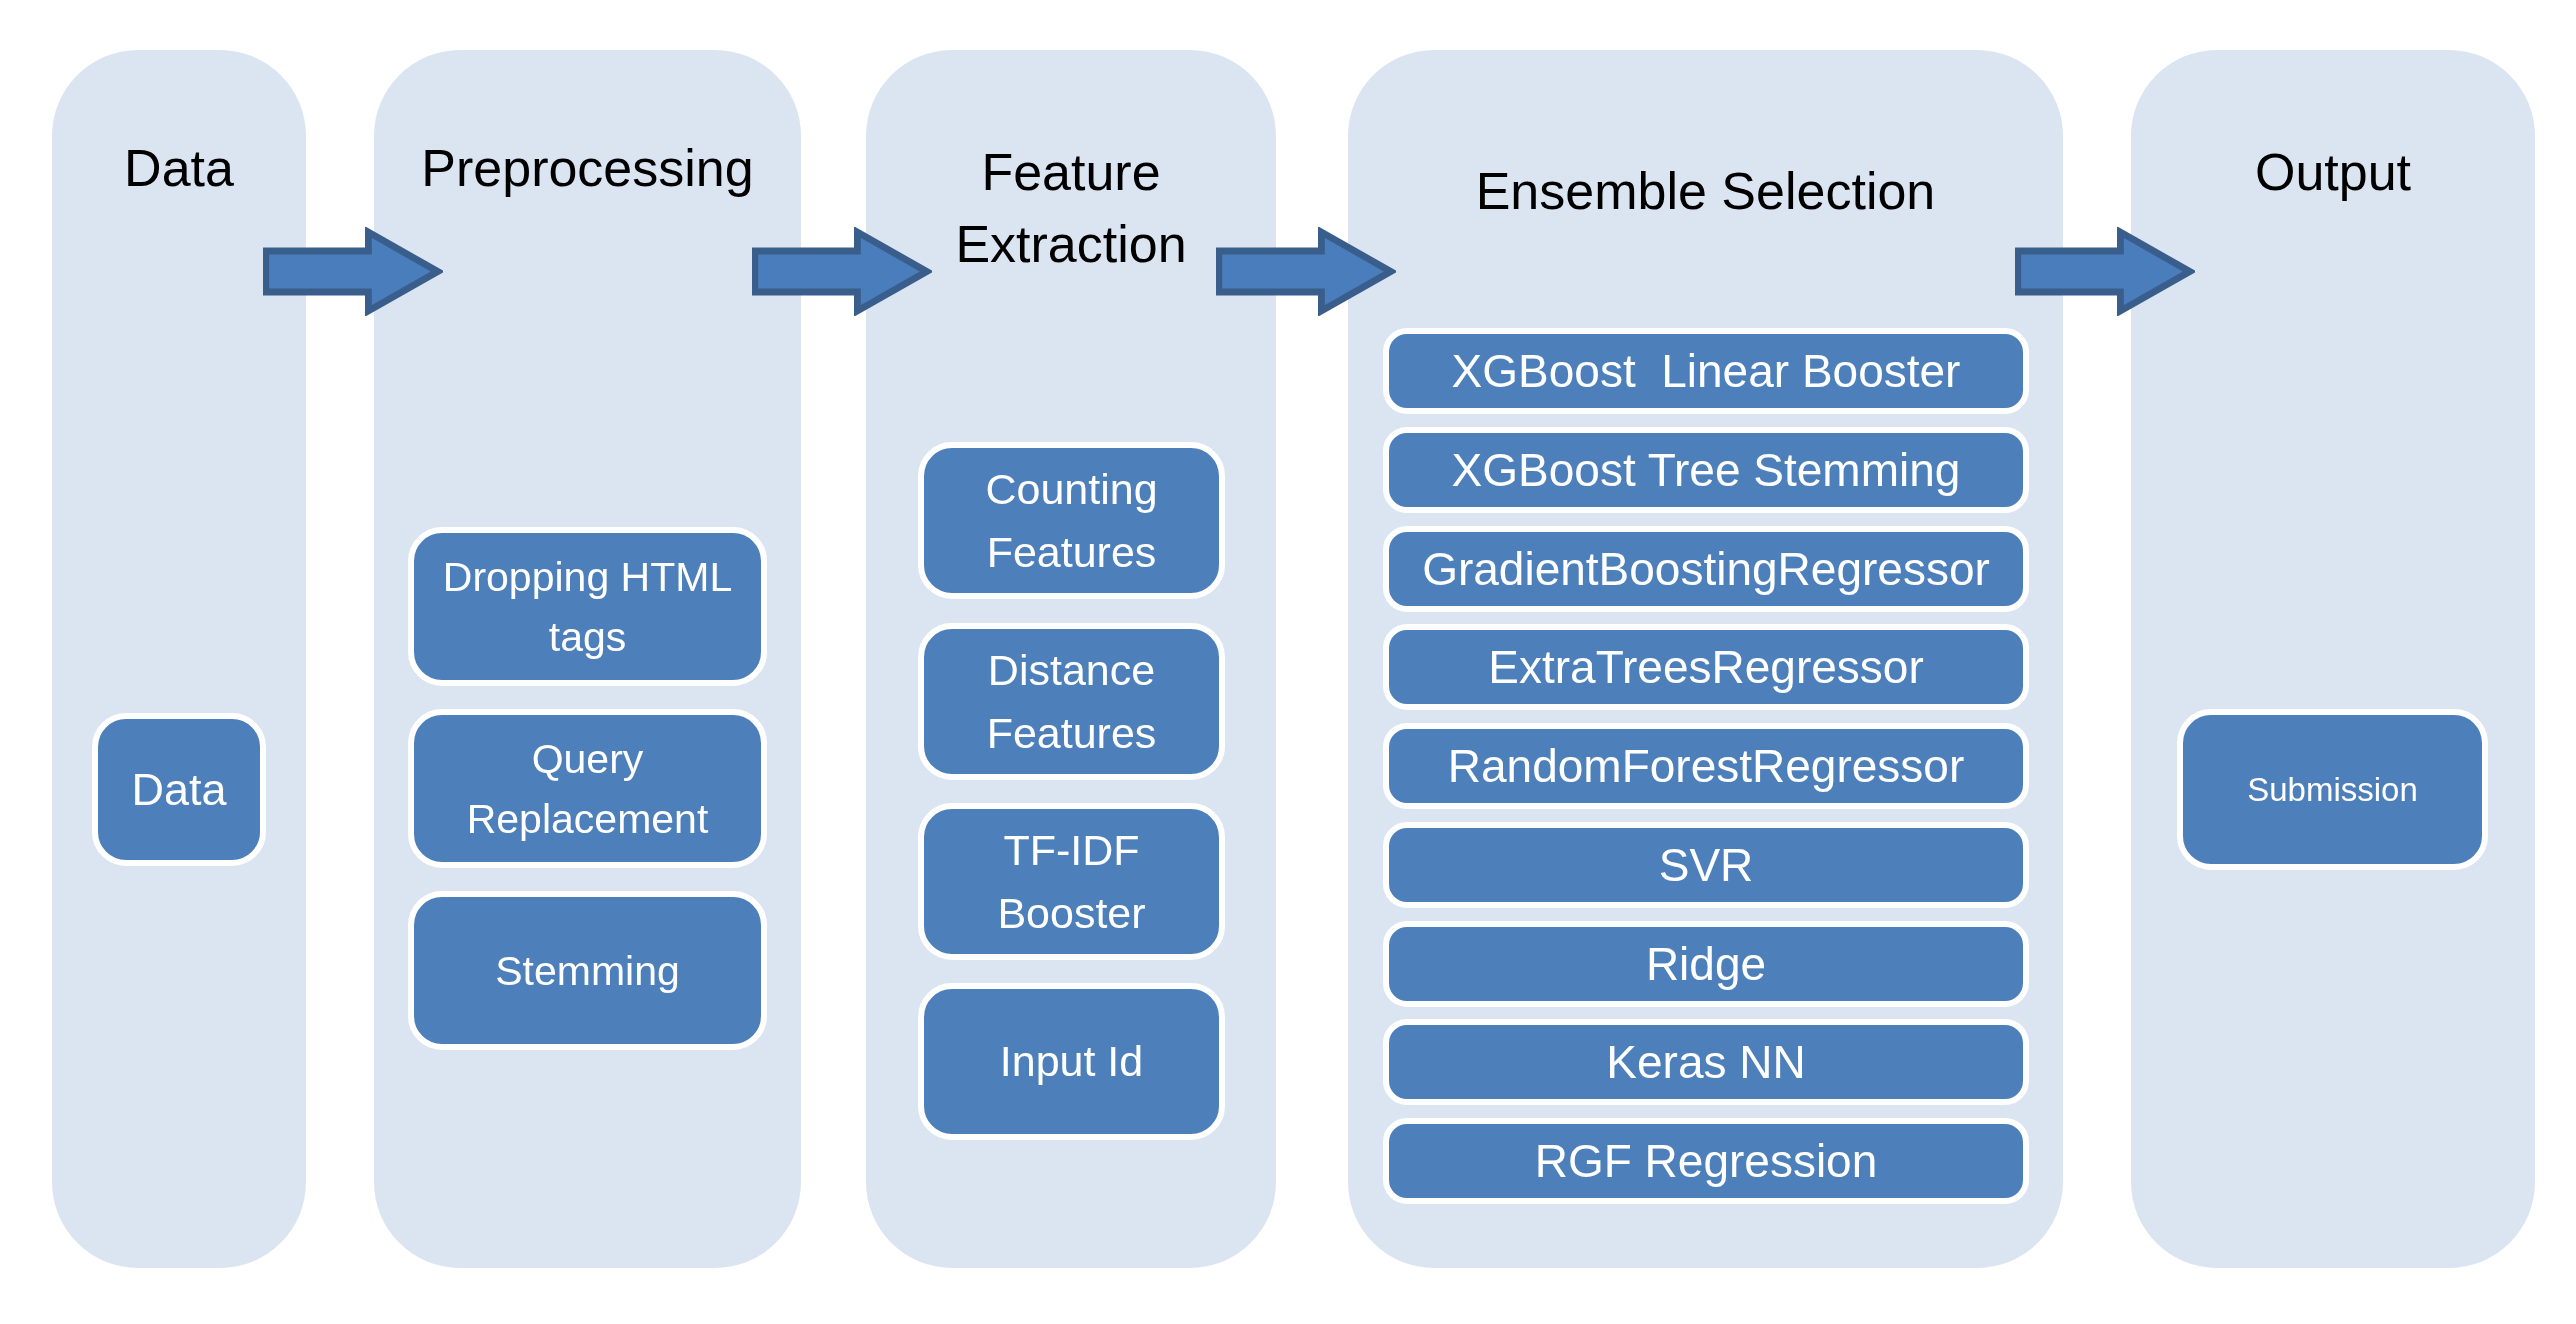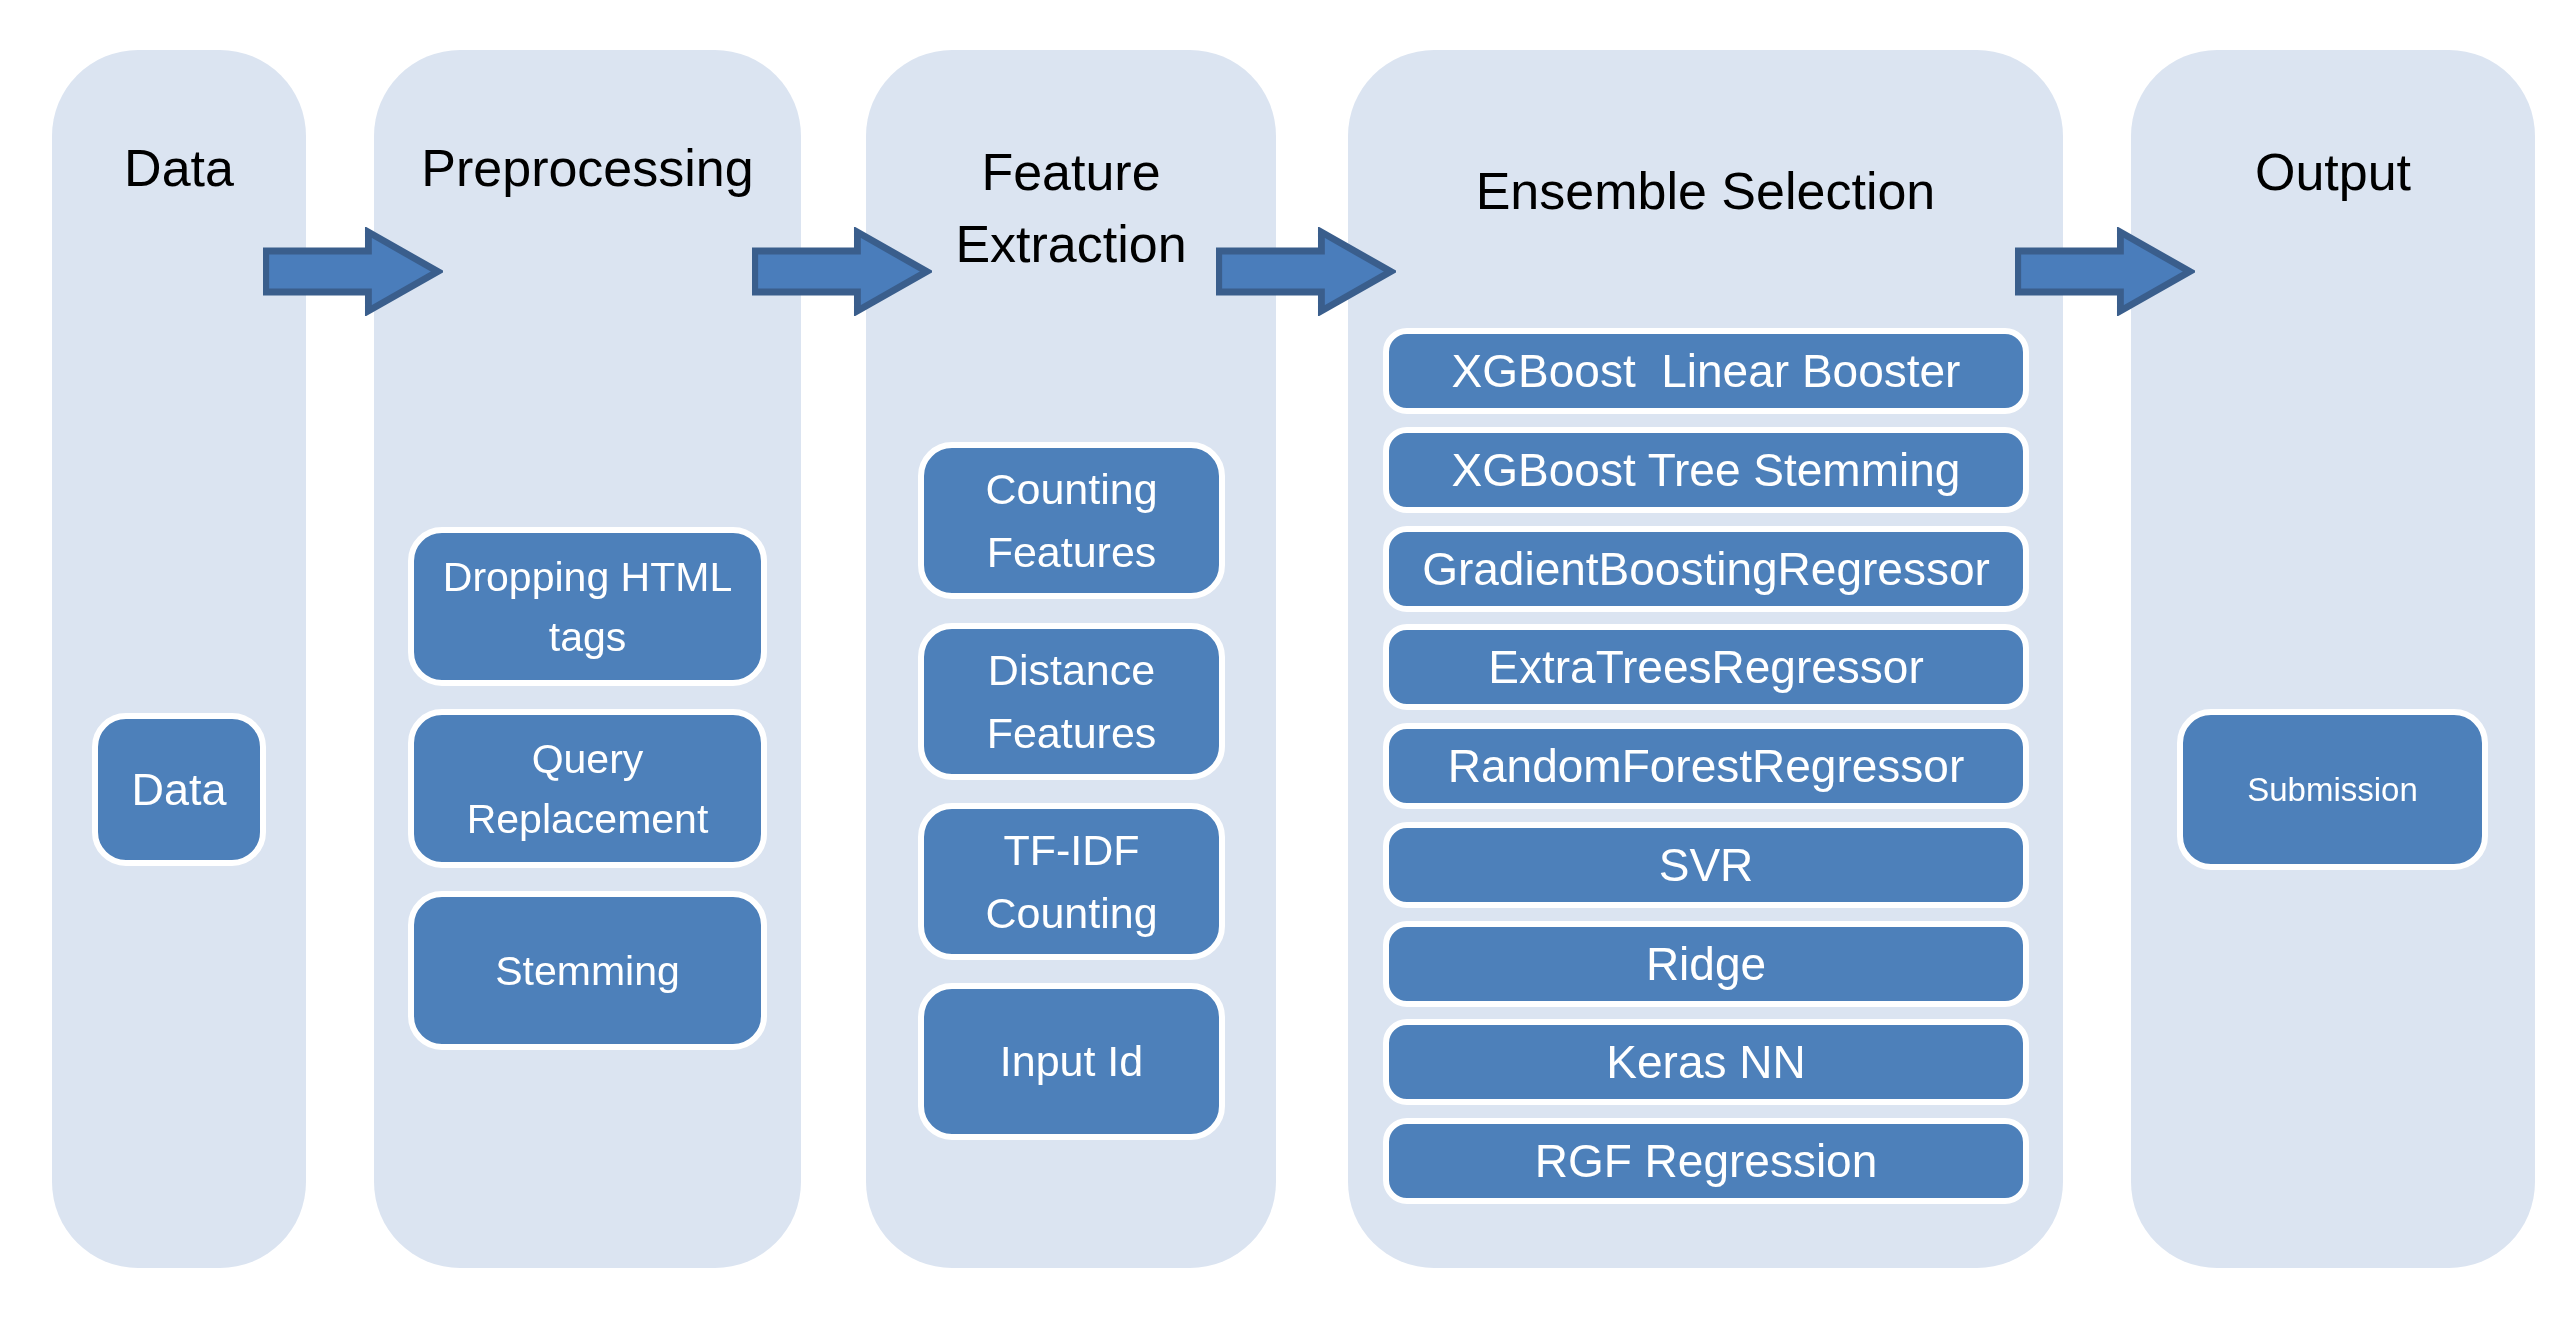--- a/index.html
+++ b/index.html
@@ -58,21 +58,21 @@
     <div class="column col-preprocessing" style="left: 374px; width: 427px;">
       <div class="col-title" style="top: 82px;">Preprocessing</div>
       <div class="node" style="left: 34px; top: 477px; width: 359px; height: 159px;">Dropping HTML tags</div>
       <div class="node" style="left: 34px; top: 659px; width: 359px; height: 159px;">Query Replacement</div>
       <div class="node" style="left: 34px; top: 841px; width: 359px; height: 159px;">Stemming</div>
     </div>
     <div class="column col-feature-extraction" style="left: 866px; width: 410px;">
       <div class="col-title" style="top: 86px;">Feature Extraction</div>
       <div class="node" style="left: 52px; top: 392px; width: 307px; height: 157px;">Counting Features</div>
       <div class="node" style="left: 52px; top: 573px; width: 307px; height: 157px;">Distance Features</div>
-      <div class="node" style="left: 52px; top: 753px; width: 307px; height: 157px;">TF-IDF Counting</div>
+      <div class="node" style="left: 52px; top: 753px; width: 307px; height: 157px;">TF-IDF Booster</div>
       <div class="node" style="left: 52px; top: 933px; width: 307px; height: 157px;">Input Id</div>
     </div>
     <div class="column col-ensemble-selection" style="left: 1348px; width: 715px;">
       <div class="col-title" style="top: 105px;">Ensemble Selection</div>
       <div class="node" style="left: 35px; top: 278px; width: 646px; height: 86px;">XGBoost  Linear Booster</div>
       <div class="node" style="left: 35px; top: 377px; width: 646px; height: 86px;">XGBoost Tree Stemming</div>
       <div class="node" style="left: 35px; top: 476px; width: 646px; height: 86px;">GradientBoostingRegressor</div>
       <div class="node" style="left: 35px; top: 574px; width: 646px; height: 86px;">ExtraTreesRegressor</div>
       <div class="node" style="left: 35px; top: 673px; width: 646px; height: 86px;">RandomForestRegressor</div>
       <div class="node" style="left: 35px; top: 772px; width: 646px; height: 86px;">SVR</div>

